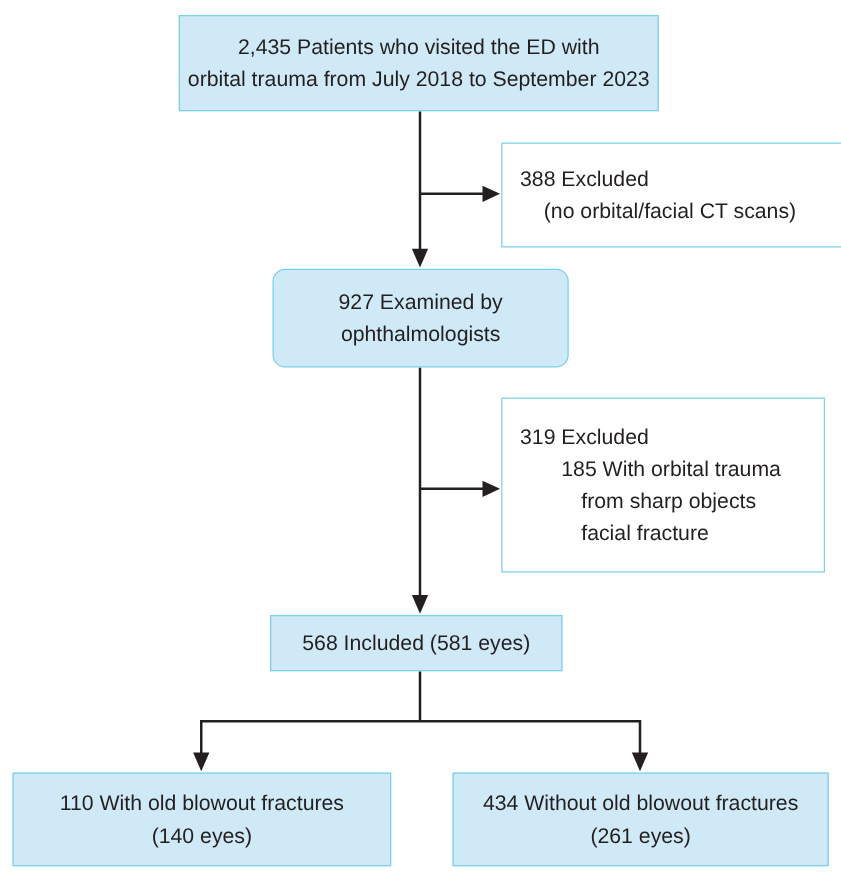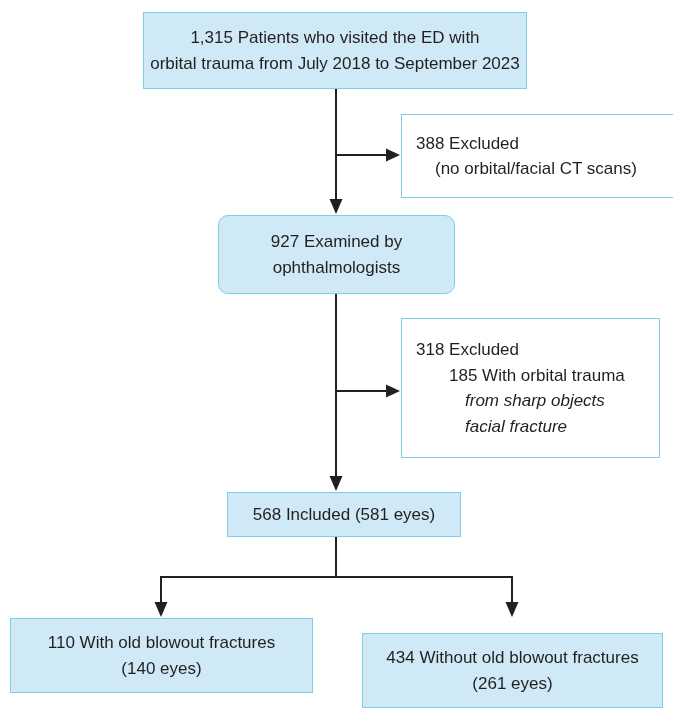--- a/index.html
+++ b/index.html
@@ -39,28 +39,28 @@
     font-size: 17px;
     line-height: 1.5;
   }
   .filled { background: var(--fill); }
   .outline { background: #ffffff; }
   .center { align-items: center; text-align: center; }
   .left { align-items: flex-start; text-align: left; padding-left: 14px; padding-right: 4px; }
   .bline { white-space: nowrap; }
   .ind-sm { padding-left: 19px; }
   .ind-md { padding-left: 33px; }
-  .ind-lg { padding-left: 49px; font-style: italic; }
+  .ind-lg { padding-left: 49px; }
   #box-enrolled      { left: 143px; top: 12px;  width: 384px; height: 77px; }
   #box-excluded1     { left: 401px; top: 114px; width: 307px; height: 84px; }
   #box-examined      { left: 218px; top: 215px; width: 237px; height: 79px; border-radius: 10px; }
   #box-excluded2     { left: 401px; top: 318px; width: 259px; height: 140px; }
-  #box-included      { left: 227px; top: 492px; width: 234px; height: 45px; }
+  #box-included      { left: 216px; top: 492px; width: 234px; height: 45px; }
   #box-old-fx        { left: 10px;  top: 618px; width: 303px; height: 75px; }
-  #box-no-fx         { left: 362px; top: 618px; width: 301px; height: 75px; margin-top: 15px; }
+  #box-no-fx         { left: 362px; top: 618px; width: 301px; height: 75px; }
 </style>
 </head>
 <body>
 
 <div class="stage">
 
   <svg class="connectors" viewBox="0 0 673 709" aria-hidden="true">
 
     <path d="M336,89 L336,200"></path>
     <polygon points="329.5,199 342.5,199 336,214"></polygon>
@@ -73,36 +73,36 @@
 
     <path d="M336,391 L387,391"></path>
     <polygon points="386,384.5 386,397.5 400,391"></polygon>
 
     <path d="M336,537 L336,578 M161,577 L512,577 M161,576 L161,603 M512,576 L512,603"></path>
     <polygon points="154.5,602 167.5,602 161,617"></polygon>
     <polygon points="505.5,602 518.5,602 512,617"></polygon>
   </svg>
 
   <div id="box-enrolled" class="box filled center">
-    <div class="bline">1,315 Patients who visited the ED with</div>
+    <div class="bline">2,435 Patients who visited the ED with</div>
     <div class="bline">orbital trauma from July 2018 to September 2023</div>
   </div>
 
   <div id="box-excluded1" class="box outline left">
     <div class="bline">388 Excluded</div>
     <div class="bline ind-sm">(no orbital/facial CT scans)</div>
   </div>
 
   <div id="box-examined" class="box filled center">
     <div class="bline">927 Examined by</div>
     <div class="bline">ophthalmologists</div>
   </div>
 
   <div id="box-excluded2" class="box outline left">
-    <div class="bline">318 Excluded</div>
+    <div class="bline">319 Excluded</div>
     <div class="bline ind-md">185 With orbital trauma</div>
     <div class="bline ind-lg">from sharp objects</div>
     <div class="bline ind-lg">facial fracture</div>
   </div>
 
   <div id="box-included" class="box filled center">
     <div class="bline">568 Included (581 eyes)</div>
   </div>
 
   <div id="box-old-fx" class="box filled center">

